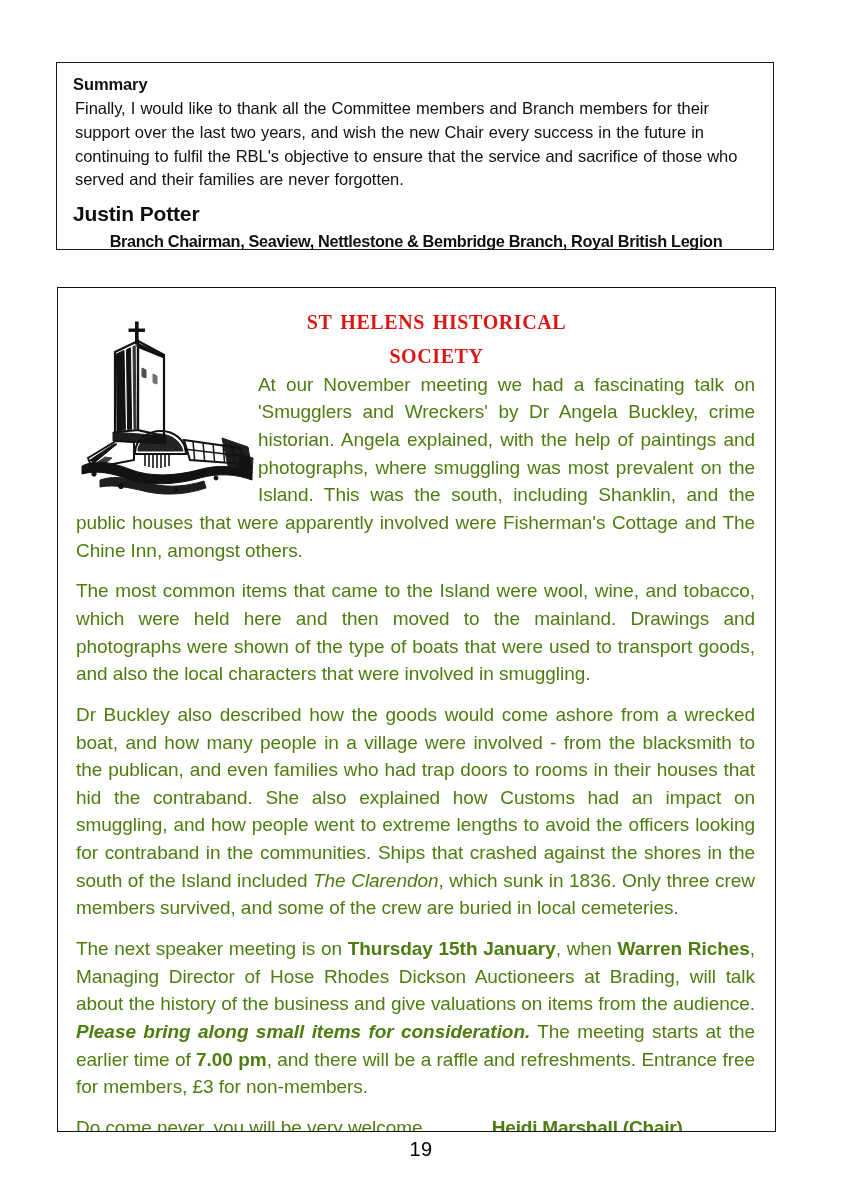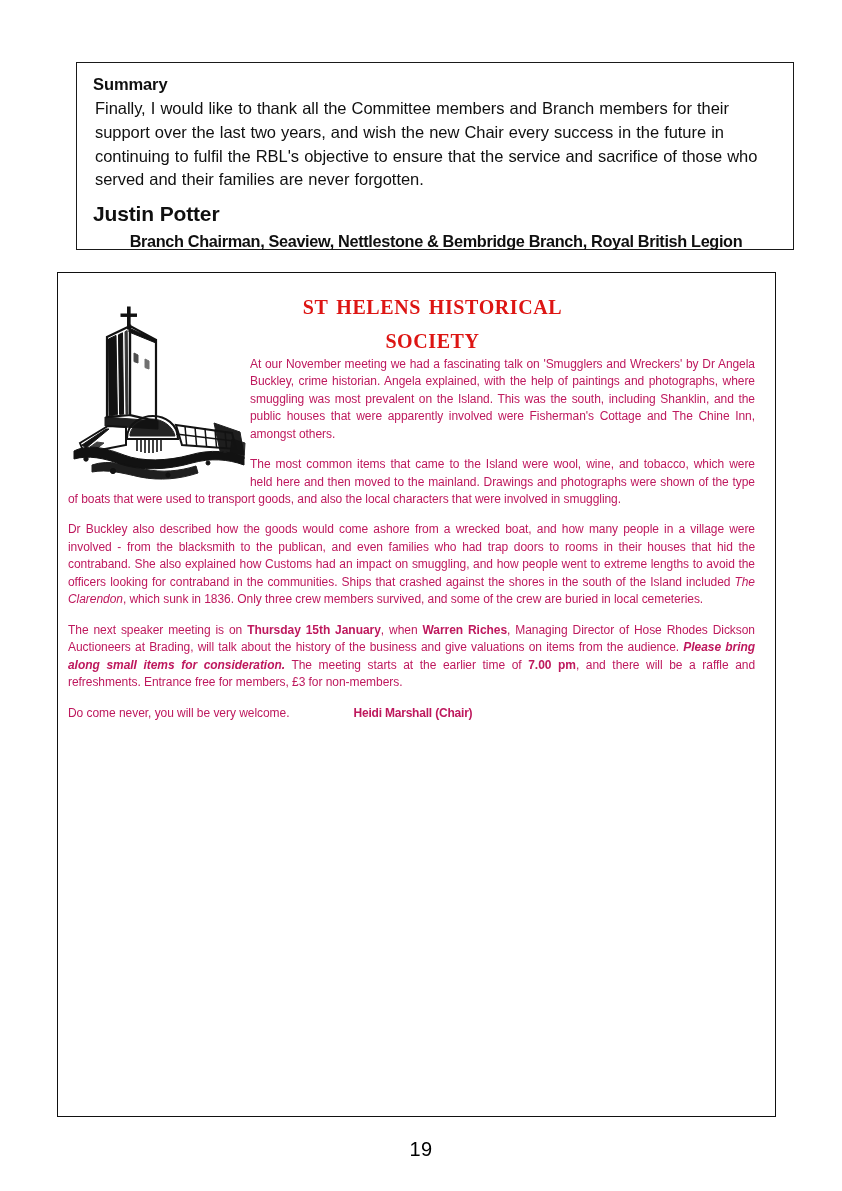--- a/index.html
+++ b/index.html
@@ -12,21 +12,21 @@
     height: 1191px;
     position: relative;
     font-family: "Liberation Sans", sans-serif;
     color: #101010;
     overflow: hidden;
   }
 
   
   .box-summary {
     position: absolute;
-    left: 76px;
+    left: 56px;
     top: 62px;
     width: 718px;
     height: 188px;
     border: 1.5px solid #1a1a1a;
     box-sizing: border-box;
     padding: 10px 14px 4px 14px;
   }
   .sum-heading {
     font-weight: bold;
     font-size: 16.5px;
@@ -56,26 +56,26 @@
     margin: 1px 0 0 2px;
     letter-spacing: -0.35px;
     white-space: nowrap;
     text-align: center;
   }
 
   
   .box-society {
     position: absolute;
     left: 57px;
-    top: 272px;
+    top: 287px;
     width: 719px;
     height: 845px;
     border: 1.5px solid #111111;
     box-sizing: border-box;
-    padding: 8px 16px 10px 10px;
+    padding: 8px 16px 10px 18px;
     overflow: hidden;
   }
 
   .society-title {
     color: #dd1513;
     font-family: "Liberation Serif", serif;
     font-weight: bold;
     font-size: 29px;
     line-height: 1.17;
     text-align: center;
@@ -93,26 +93,26 @@
     float: left;
     width: 182px;
     height: 188px;
     margin: -63px 4px 0 -4px;
     shape-outside: polygon(0 0, 100% 0, 100% 100%, 0 100%);
     position: relative;
   }
   .illus svg { display: block; }
 
   .body-text p {
-    font-size: 12px;
+    font-size: 19px;
     line-height: 1.455;
     text-align: justify;
     margin: 0 4px 13px 0;
     letter-spacing: -0.05px;
-    color: #be185d;
+    color: #4d7c0f;
   }
   .body-text p:last-child { margin-bottom: 0; }
   .body-text i { font-style: italic; }
   .body-text b { font-weight: bold; }
   .body-text .bi { font-weight: bold; font-style: italic; }
 
   .p-first { text-align: justify; }
   .p-last { text-align: left; }
   .sign-inline {
     font-weight: bold;

